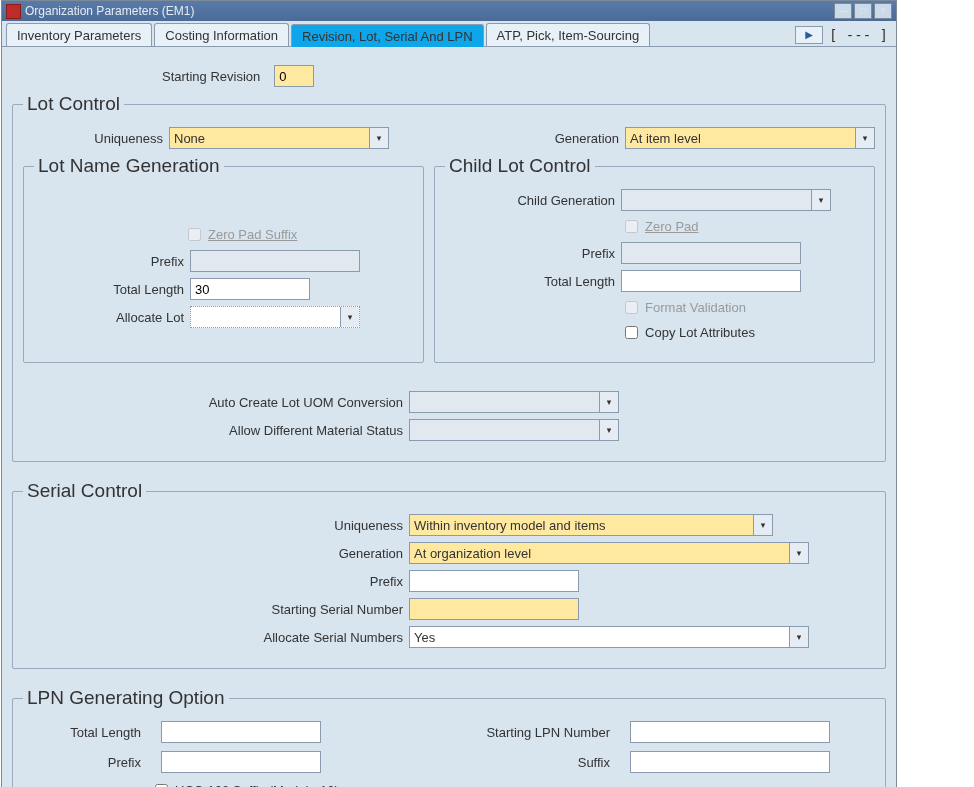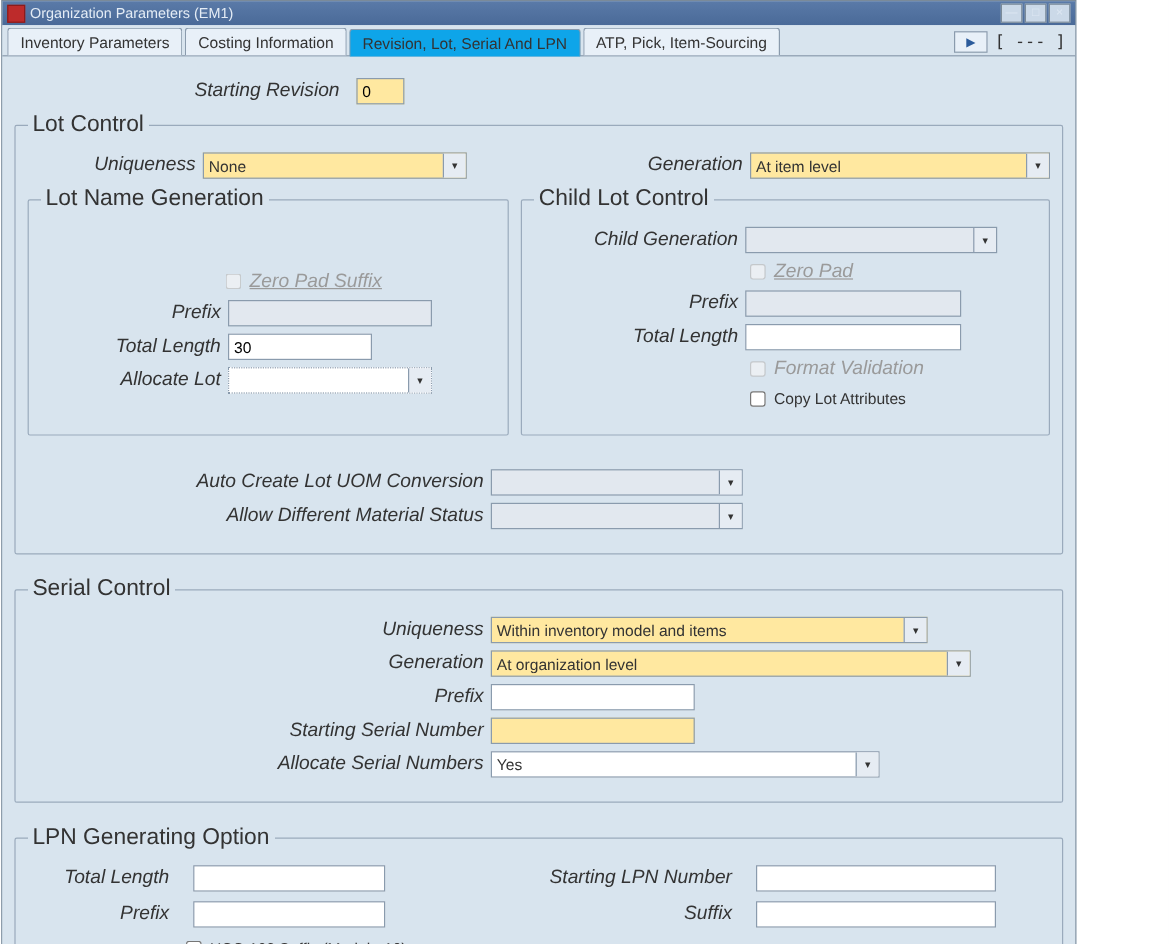--- a/index.html
+++ b/index.html
@@ -106,22 +106,21 @@
     color: #333;
   }
   .row {
     display: flex;
     align-items: center;
     margin-bottom: 6px;
   }
   .lbl {
     text-align: right;
     padding-right: 6px;
-    font-size: 16px;
-    font-style: italic;
+    font-size: 13px;
   }
   .lbl.disabled { color: #9a9a9a; }
   input[type="text"], .select {
     font: inherit;
     height: 22px;
     border: 1px solid #8a9bad;
     background: #fff;
     padding: 0 4px;
     box-sizing: border-box;
   }
@@ -335,21 +334,21 @@
       <div class="row">
         <div class="lbl" style="width:380px;">Prefix</div>
         <input type="text" style="width: 170px;" value="">
       </div>
       <div class="row">
         <div class="lbl" style="width:380px;">Starting Serial Number</div>
         <input type="text" class="hl" style="width: 170px;" value="">
       </div>
       <div class="row">
         <div class="lbl" style="width:380px;">Allocate Serial Numbers</div>
-        <div class="select" style="width:324px;">
+        <div class="select" style="width:400px;">
           <span class="value">Yes</span>
           <span class="arrow">▾</span>
         </div>
       </div>
     </fieldset>
 
     <fieldset>
       <legend>LPN Generating Option</legend>
 
       <div class="lpn-grid">

